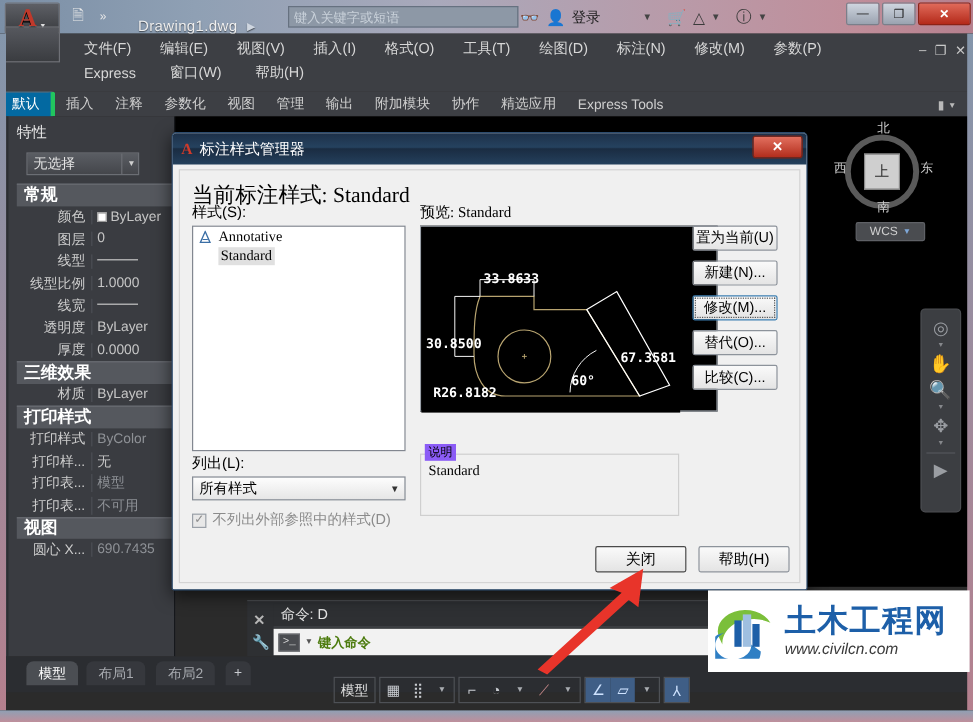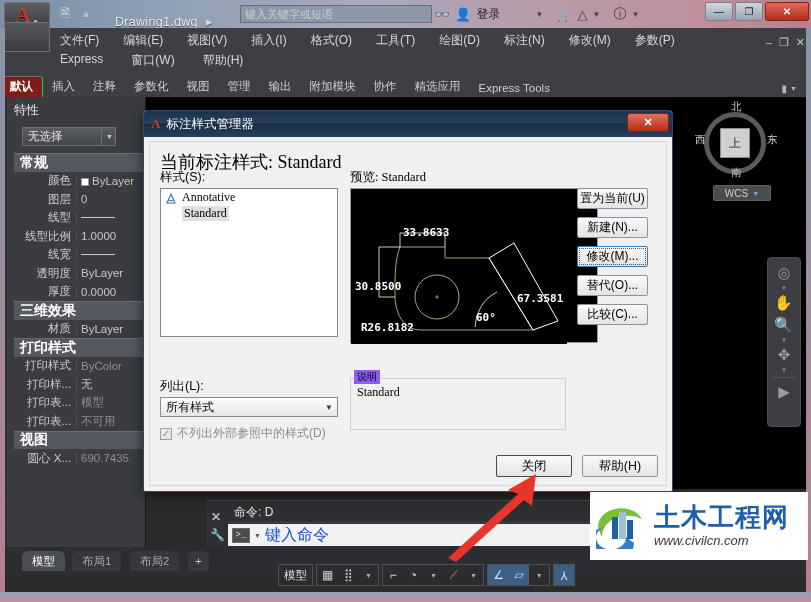--- a/index.html
+++ b/index.html
@@ -81,42 +81,41 @@
   
   .menubar {
     position: absolute; left: 0; top: 28px; width: 811px; height: 48px;
     background: #3d3f44;
   }
   .menu-icon {
     position: absolute; left: 4px; top: -6px; width: 46px; height: 30px;
     background: linear-gradient(to bottom, #56585e, #3a3c40);
     border: 1px solid #6e7076;
   }
-  .menurow { position:absolute; left: 56px; display: flex; align-items: flex-start; }
+  .menurow { position:absolute; left: 66px; display: flex; align-items: center; }
   .menurow.r1 { top: 2px; gap: 16px; }
   .menurow.r2 { top: 22px; gap: 20px; }
   .menu-item { color: #d7d7d7; font-size: 12px; padding: 2px 4px; white-space: nowrap;}
   .win-small {
     position: absolute; right: 6px; top: 8px; display: flex; gap: 7px;
     color: #c9c9c9; font-size: 11px;
   }
 
   
   .ribbontabs {
     position: absolute; left: 0; top: 76px; width: 811px; height: 21px;
     background: #3d3f44; display: flex; align-items: flex-end;
   }
   .rtab {
     font-size: 11.5px; color: #cfcfcf; padding: 2px 9px 3px 9px; white-space: nowrap;
   }
   .rtab.active {
-    background: #7f1d1d; color: #fff;
-    border-top: 1px solid #6a6c72; border-left: 1px solid #6a6c72; border-right: 1px solid #22c55e;
+    background: #0369a1; color: #fff;
+    border-top: 1px solid #6a6c72; border-left: 1px solid #6a6c72; border-right: 4px solid #22c55e;
     border-radius: 3px 3px 0 0;
-    font-weight: bold;
   }
   .rtab-dd {
     position: absolute; right: 14px; bottom: 3px; color:#b9b9b9; font-size: 10px;
     display:flex; align-items:center; gap:3px;
   }
 
   
   .props {
     position: absolute; left: 0; top: 97px; width: 146px; height: 450px;
     background: #3a3c41;
@@ -214,21 +213,21 @@
   .cmd-input {
     position:absolute; left:22px; top:23px; right:0; height:22px;
     background:#f2f2f2; display:flex; align-items:center; gap:4px; padding-left:4px;
   }
   .cmd-prompt {
     width:18px; height:15px; background:#4a4c50; border:1px solid #6a6c70;
     color:#dcdcdc; font-size:9px; display:flex; align-items:center; justify-content:center;
     font-family:"Liberation Mono", monospace;
   }
   .cmd-caret { color:#555; font-size:7px; }
-  .cmd-ph { color:#1d4ed8; font-size:16px; }
+  .cmd-ph { color:#4d7c0f; font-size:11px;font-weight:bold; }
 
   
   .layoutbar {
     position: absolute; left: 0; top: 547px; width: 811px; height: 30px;
     background: #2b2d31;
   }
   .ltab {
     position:absolute; top: 4px; height: 20px; padding: 0 10px;
     display:flex; align-items:center; font-size: 11.5px;
     border-radius: 6px 6px 0 0;
@@ -294,21 +293,21 @@
   .dlg-body {
     position:absolute; left:5px; top:30px; right:5px; bottom:5px;
     background: #f0f0f0; border:1px solid #d4d4d4;
   }
   .dlg-serif { font-family: "Liberation Serif", serif; }
   .cur-style {
     position:absolute; left:10px; top:8px; font-size: 18px; color:#000;
   }
   .lbl-styles { position:absolute; left:10px; top:27px; font-size:12.5px; color:#000;}
   .stylelist {
-    position:absolute; left: 10px; top: 46px; width: 178px; height: 149px;
+    position:absolute; left: 10px; top: 46px; width: 178px; height: 188px;
     background:#fff; border:1px solid #828790;
   }
   .sl-item { display:flex; align-items:center; height:16px; padding-left:4px; gap:5px; }
   .sl-item .txt { font-size: 12px; color:#000; font-family:"Liberation Serif", serif;}
   .sl-item.sel .txt { background:#e0e0e0; padding: 0 2px;}
   .sl-annot-icon { width:12px; height:12px; position:relative; }
   .lbl-list { position:absolute; left:10px; top:236px; font-size:12.5px; color:#000;}
   .combo {
     position:absolute; left:10px; top:255px; width:178px; height:20px;
     background: linear-gradient(to bottom, #fdfdfd, #e6e6e6);

